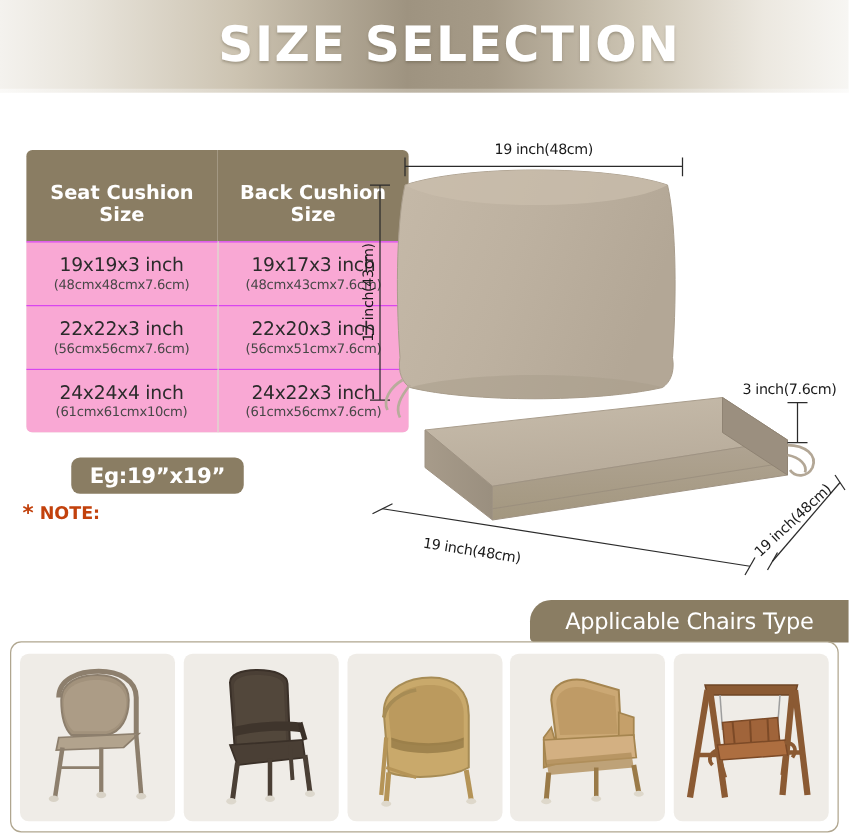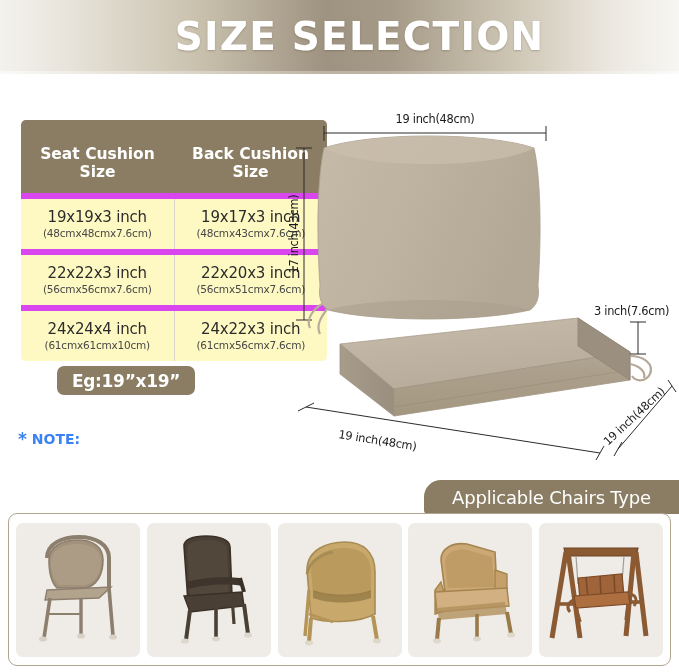--- a/index.html
+++ b/index.html
@@ -58,24 +58,24 @@
     color: #ffffff;
     font-size: 15.5px;
     font-weight: bold;
     padding: 26px 4px 11px;
     line-height: 1.15;
     width: 50%;
     font-family: "DejaVu Sans", sans-serif;
   }
   .size-table th .th-l2 { display: block; }
   .size-table td {
-    background: #fef9c3;
+    background: #f9a8d4;
     text-align: center;
     padding: 9px 4px 10px;
-    border-top: 6px solid #d946ef;
+    border-top: 1px solid #d946ef;
     border-right: 1px solid #dcd7cc;
     width: 50%;
   }
   .size-table td:last-child { border-right: none; text-align: center; }
   .cell-in {
     font-size: 15px;
     color: #2b2b2b;
     font-family: "DejaVu Sans", sans-serif;
     letter-spacing: -0.2px;
   }
@@ -106,24 +106,23 @@
 
   
   .note-block {
     position: absolute;
     left: 18px; top: 403px;
     width: 270px;
   }
   .note-head {
     font-size: 14px;
     font-weight: bold;
-    color: #3b82f6;
+    color: #c2410c;
     font-family: "DejaVu Sans", sans-serif;
     line-height: 1;
-    margin-top: 28px;
   }
   .note-star { font-size: 17px; vertical-align: -1px; }
   .note-body {
     margin-top: 5px;
     font-size: 12.6px;
     font-weight: bold;
     color: #1a1a1a;
     line-height: 1.42;
     font-family: "DejaVu Sans", sans-serif;
     letter-spacing: -0.25px;

